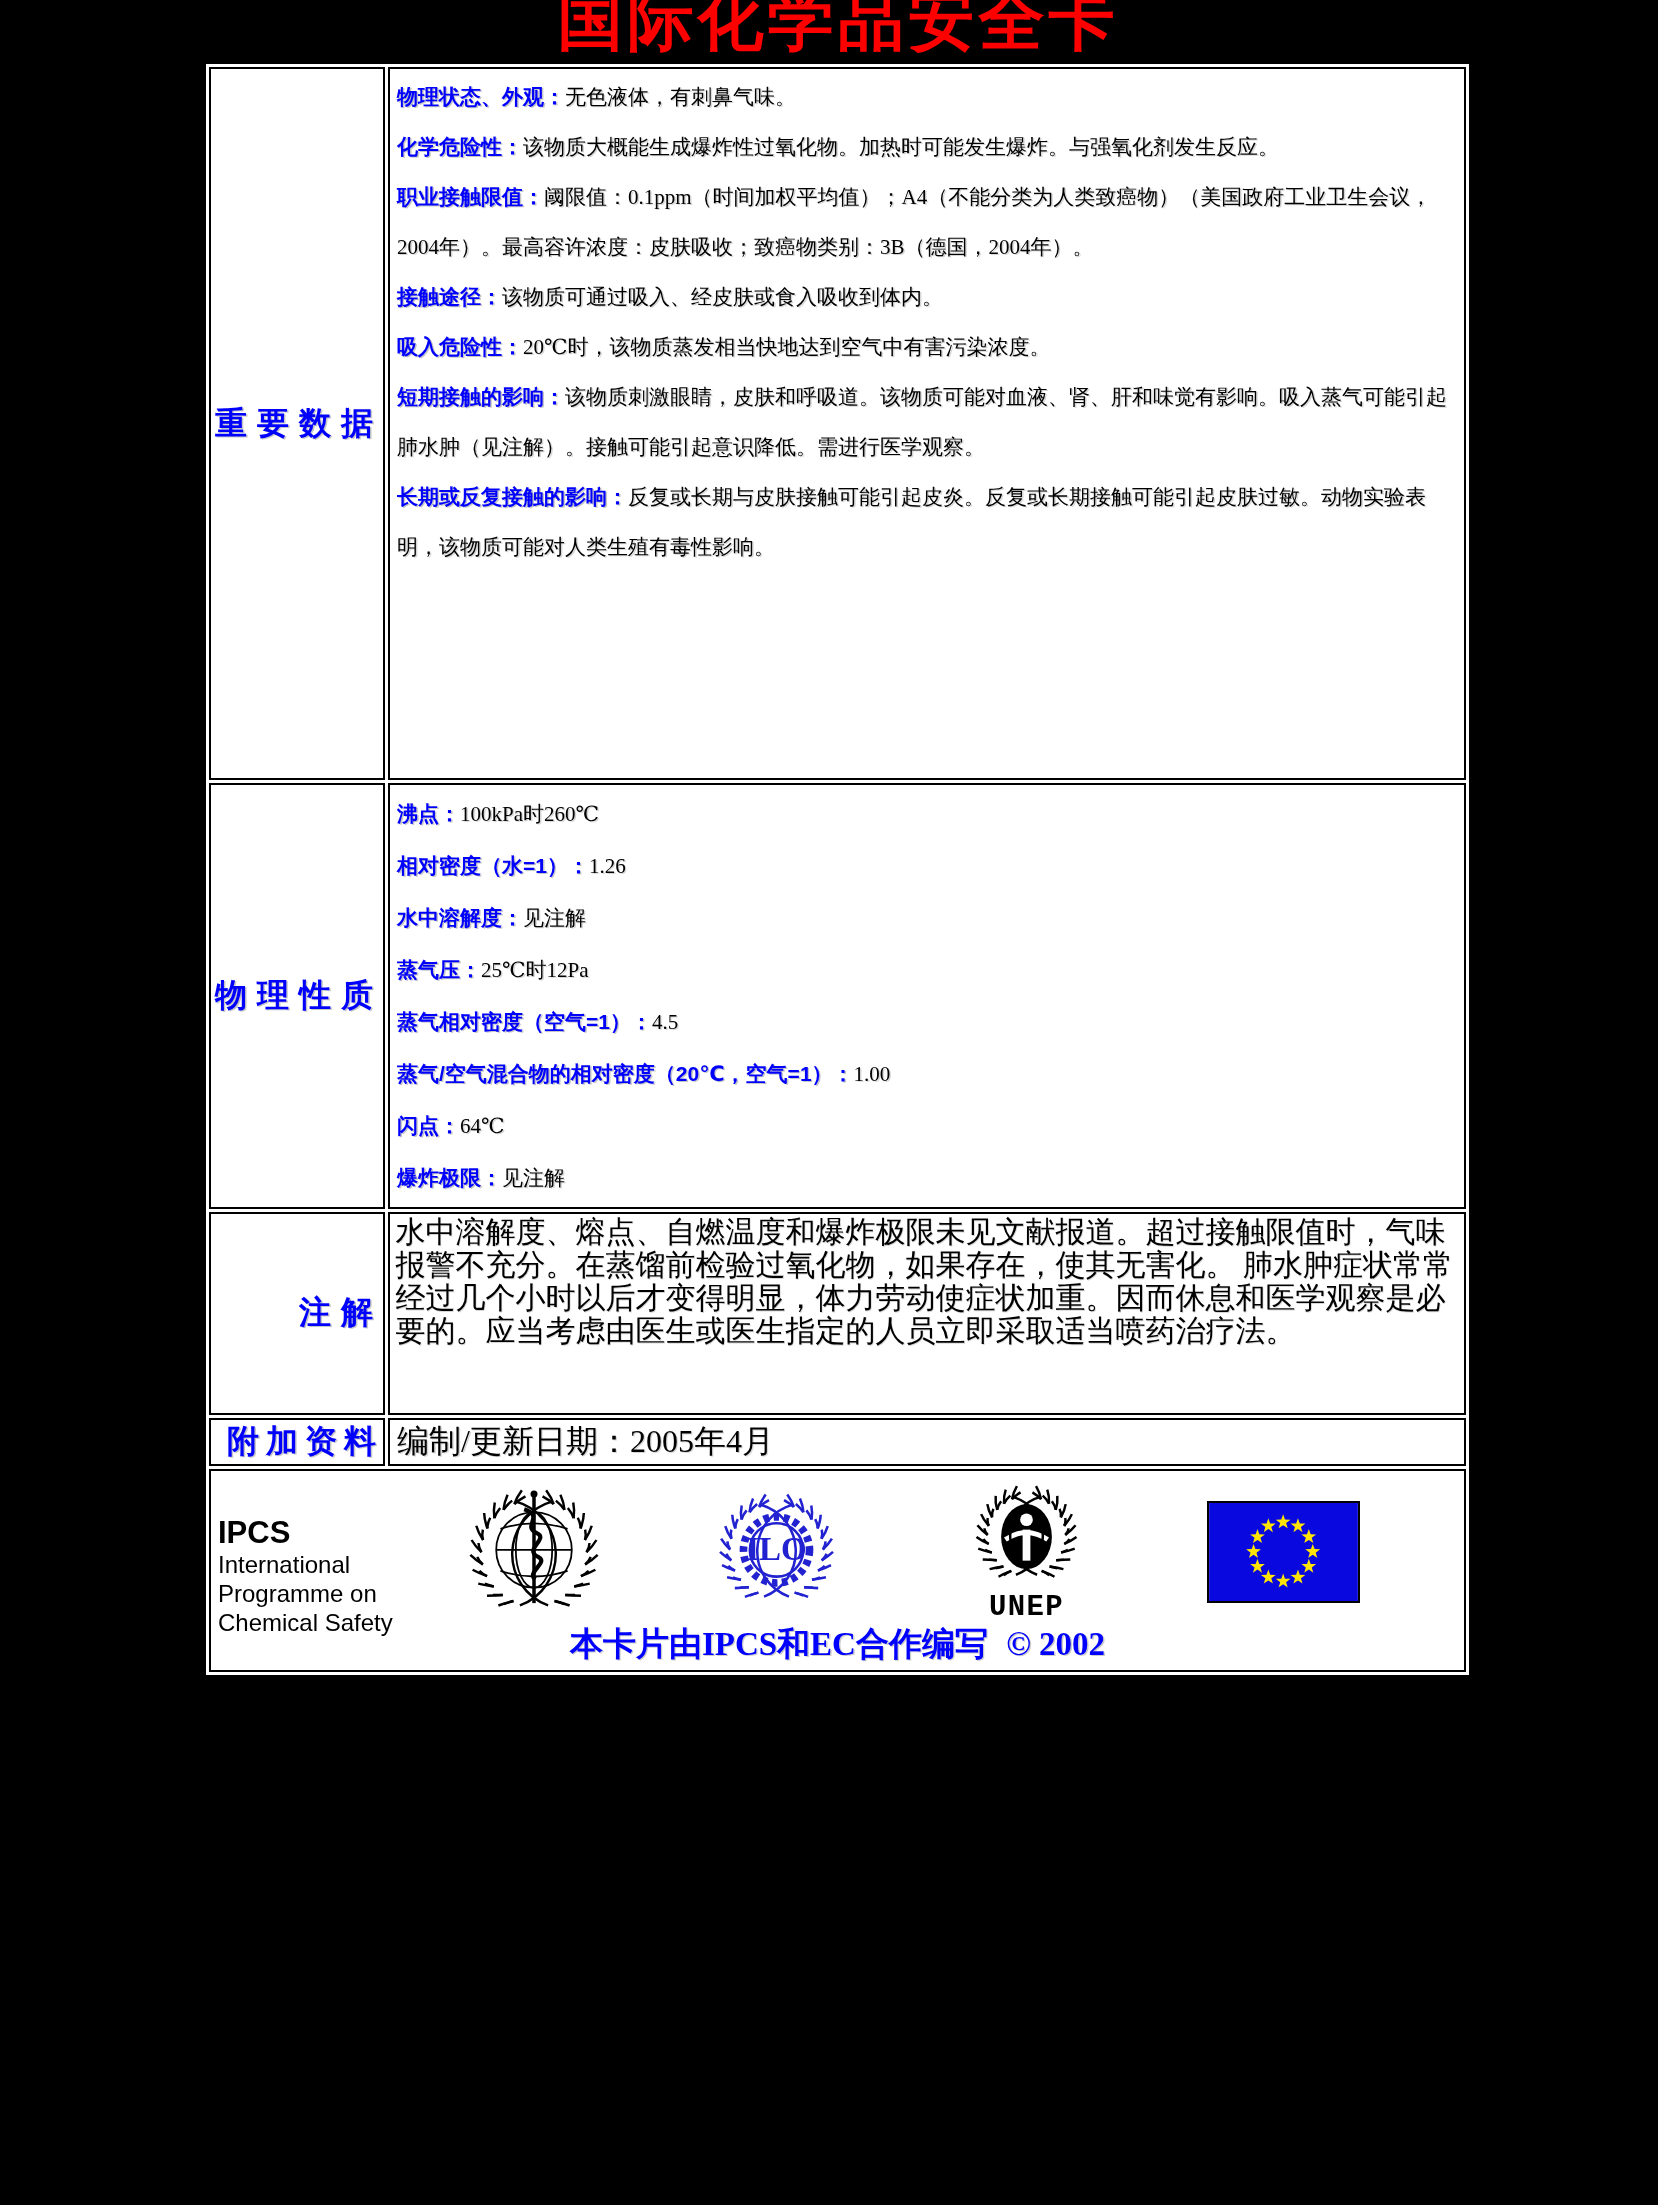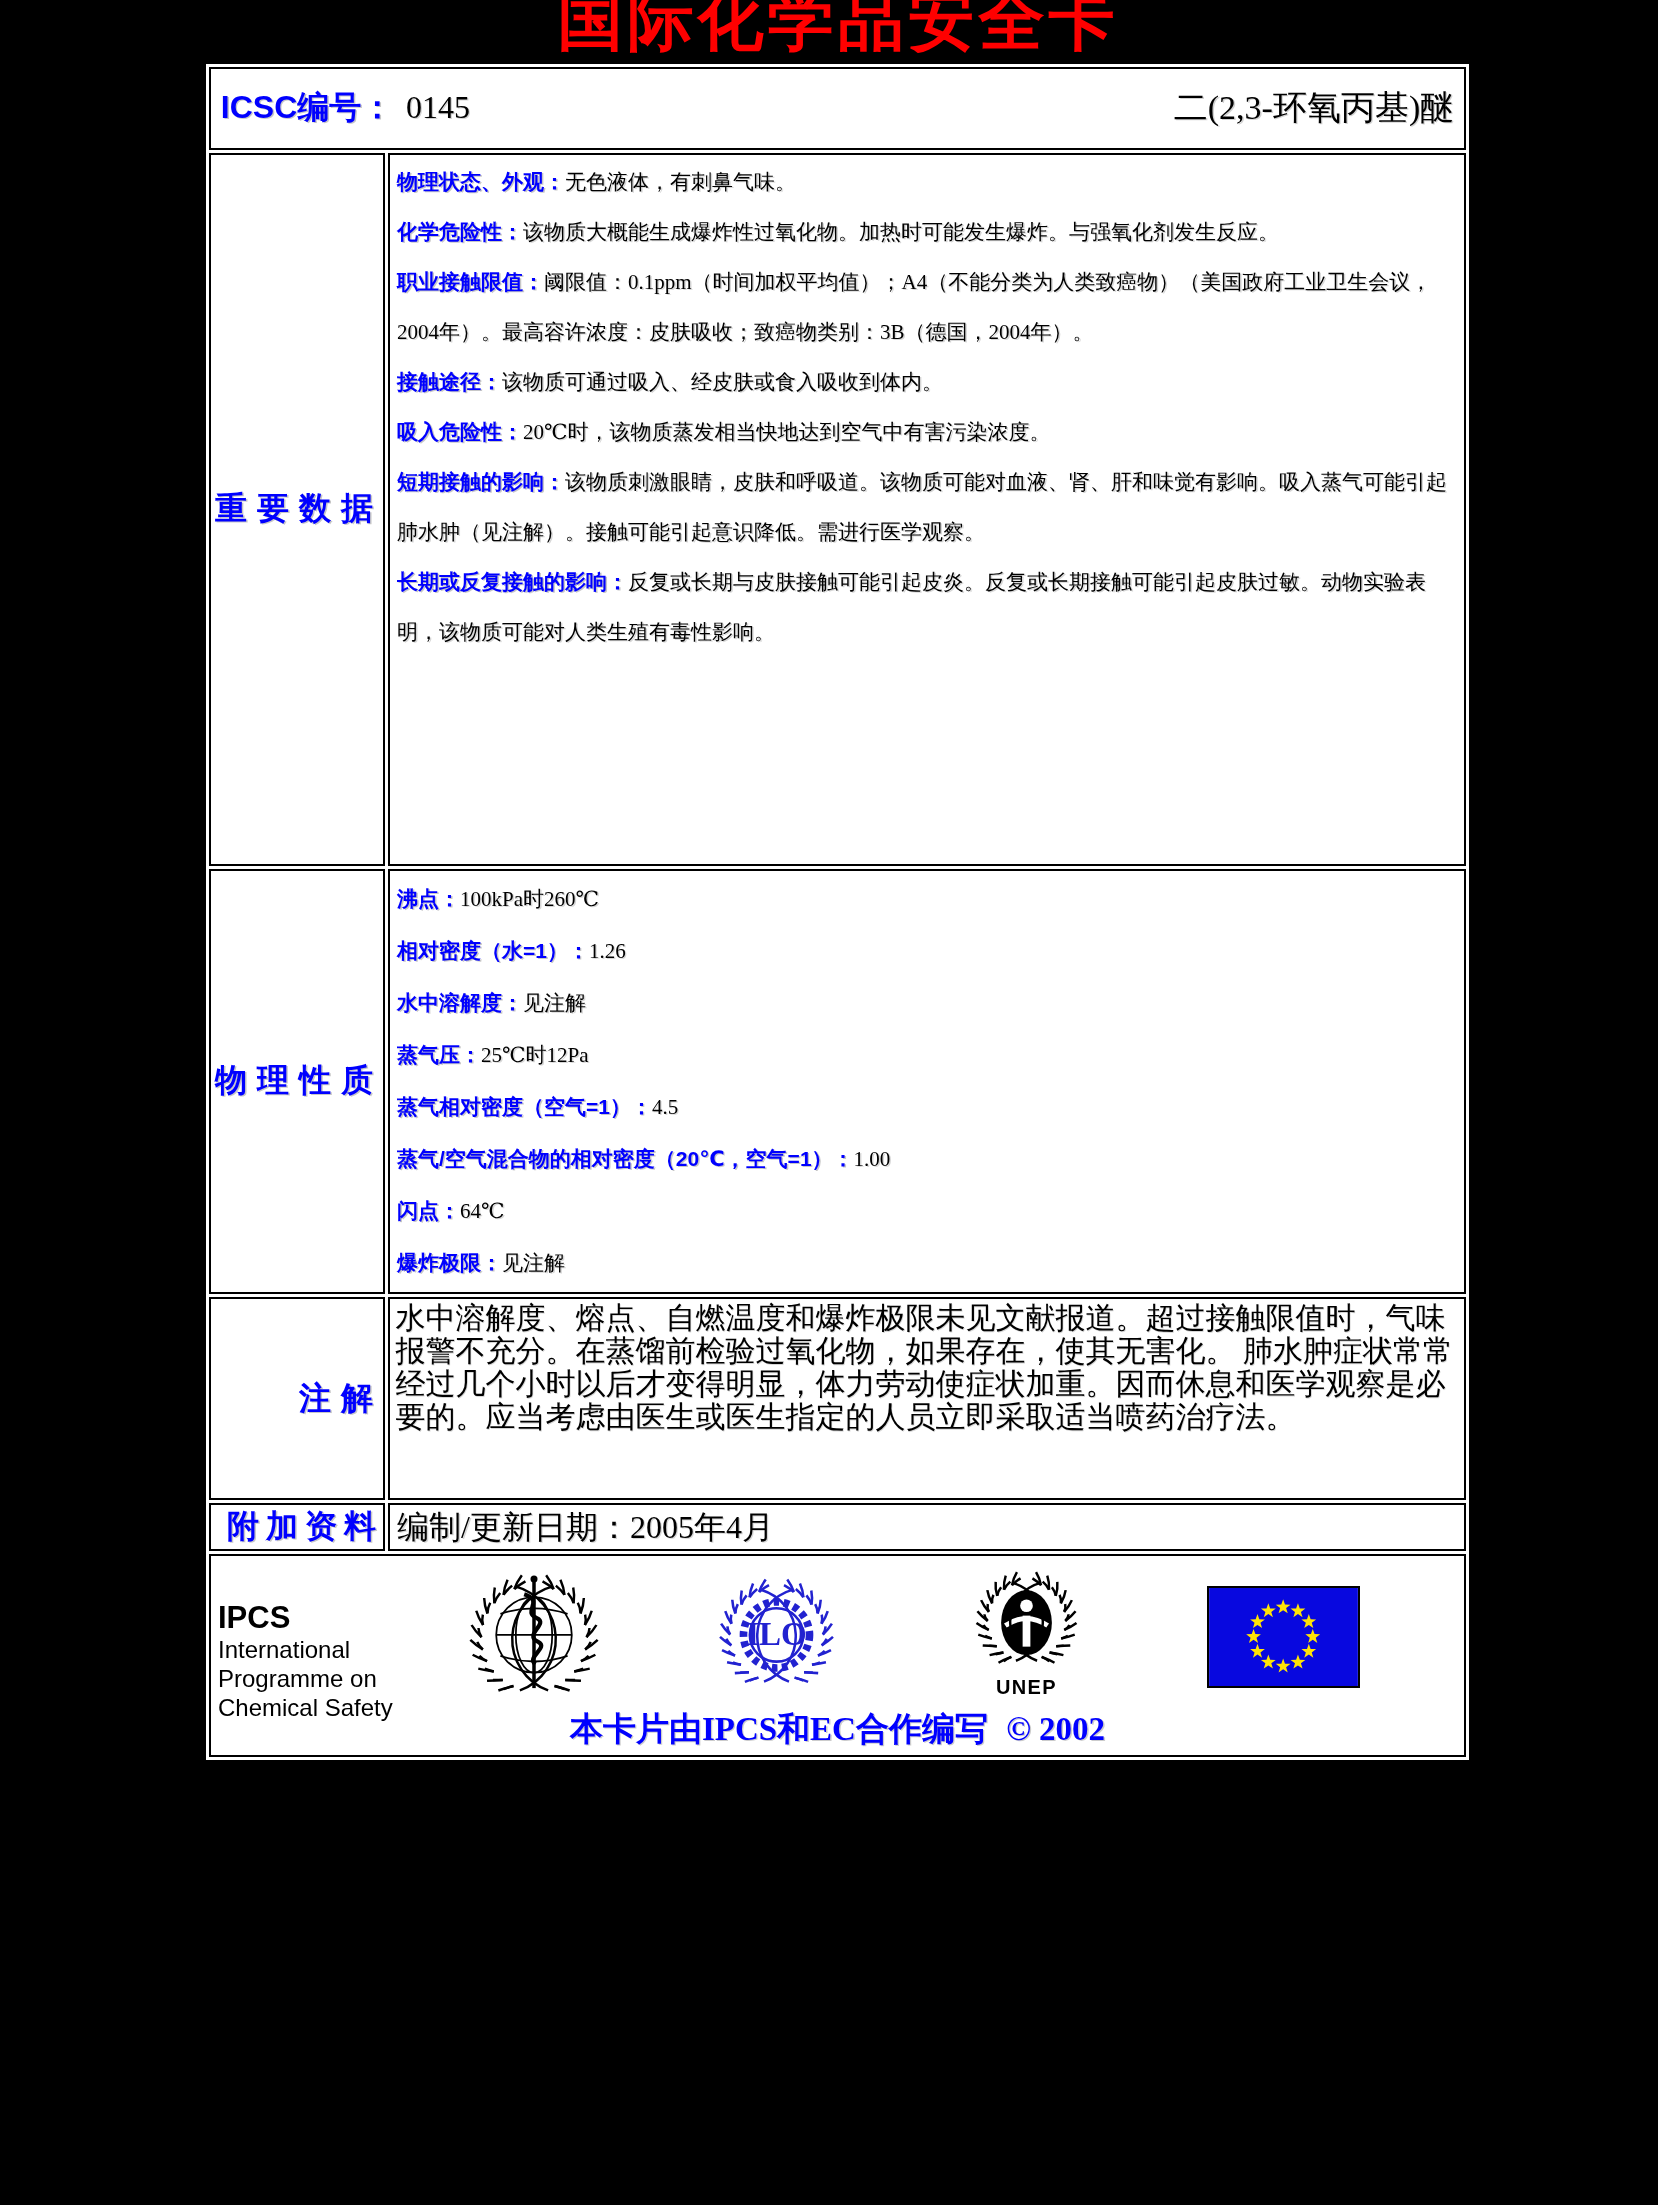--- a/index.html
+++ b/index.html
@@ -30,22 +30,22 @@
       text-shadow:1.4px 1.4px 0 rgba(0,0,0,0.22);}
   .prop-line{display:block;line-height:51px;}
   .notes-text{font-size:30px;line-height:33px;text-shadow:0.7px 1.4px 0 rgba(0,0,0,0.16);display:block;padding-top:1.4px;}
   .addl-line{font-size:32px;line-height:37px;white-space:nowrap;text-shadow:1.4px 1.4px 0 rgba(0,0,0,0.16);}
   .logos-cell{position:relative;padding:0;}
   .ipcs-block{position:absolute;left:7px;top:44px;
       font-family:"Liberation Sans","DejaVu Sans",sans-serif;color:#000;}
   .ipcs-acronym{font-size:31px;font-weight:bold;line-height:35px;}
   .ipcs-line{font-size:24px;line-height:29px;}
   .logo-box{position:absolute;}
-  .unep-caption{text-align:center;font-family:Liberation Sans, sans-serif;
-      font-weight:bold;font-size:20px;letter-spacing:1.4px;margin-top:-5.6px;}
+  .unep-caption{text-align:center;font-family:Liberation Mono, monospace;
+      font-weight:bold;font-size:29px;letter-spacing:1.4px;margin-top:-5.6px;}
   .eu-flag{position:absolute;left:996px;top:30px;width:153px;height:102px;border:2.1px solid #000;box-sizing:border-box;}
   .coop-line{position:absolute;left:0;bottom:2.8px;width:100%;text-align:center;
       font-family:"Liberation Serif","DejaVu Serif",serif;font-weight:bold;color:#0000FF;
       font-size:33px;text-shadow:1.4px 1.4px 0 rgba(0,0,0,0.2);white-space:nowrap;}
   .coop-copy{margin-left:18.3px;}
   .legal-cell{vertical-align:middle;}
   .legal-line{font-size:30px;line-height:35px;text-shadow:1.4px 1.4px 0 rgba(0,0,0,0.16);}
   .legal-label{font-family:"Liberation Sans","DejaVu Sans",sans-serif;font-weight:bold;color:#000;}
   svg{display:block;}
 </style>
@@ -56,30 +56,20 @@
 
   <div class="page-title">国际化学品安全卡</div>
 
   <table class="card">
     <colgroup>
         <col style="width:176px">
         <col>
       </colgroup>
 
     <tbody>
-        <tr>
-      <td colspan="2" style="height:73px">
-        <div class="hdr-flex">
-          <span>
-            <span class="blue-label hdr-left">ICSC编号：</span><span class="hdr-num">0145</span>
-          </span>
-          <span class="hdr-chem">二(2,3-环氧丙基)醚</span>
-        </div>
-      </td>
-    </tr>
 
     <tr>
       <td class="label-cell" style="height:709px">重要数据</td>
       <td>
         <div class="content" id="important-content">
               <div class="seg"><span class="seg-label">物理状态、外观：</span><span>无色液体，有刺鼻气味。</span></div>
               <div class="seg"><span class="seg-label">化学危险性：</span><span>该物质大概能生成爆炸性过氧化物。加热时可能发生爆炸。与强氧化剂发生反应。</span></div>
               <div class="seg"><span class="seg-label">职业接触限值：</span><span>阈限值：0.1ppm（时间加权平均值）；A4（不能分类为人类致癌物）（美国政府工业卫生会议，2004年）。最高容许浓度：皮肤吸收；致癌物类别：3B（德国，2004年）。</span></div>
               <div class="seg"><span class="seg-label">接触途径：</span><span>该物质可通过吸入、经皮肤或食入吸收到体内。</span></div>
               <div class="seg"><span class="seg-label">吸入危险性：</span><span>20℃时，该物质蒸发相当快地达到空气中有害污染浓度。</span></div>

